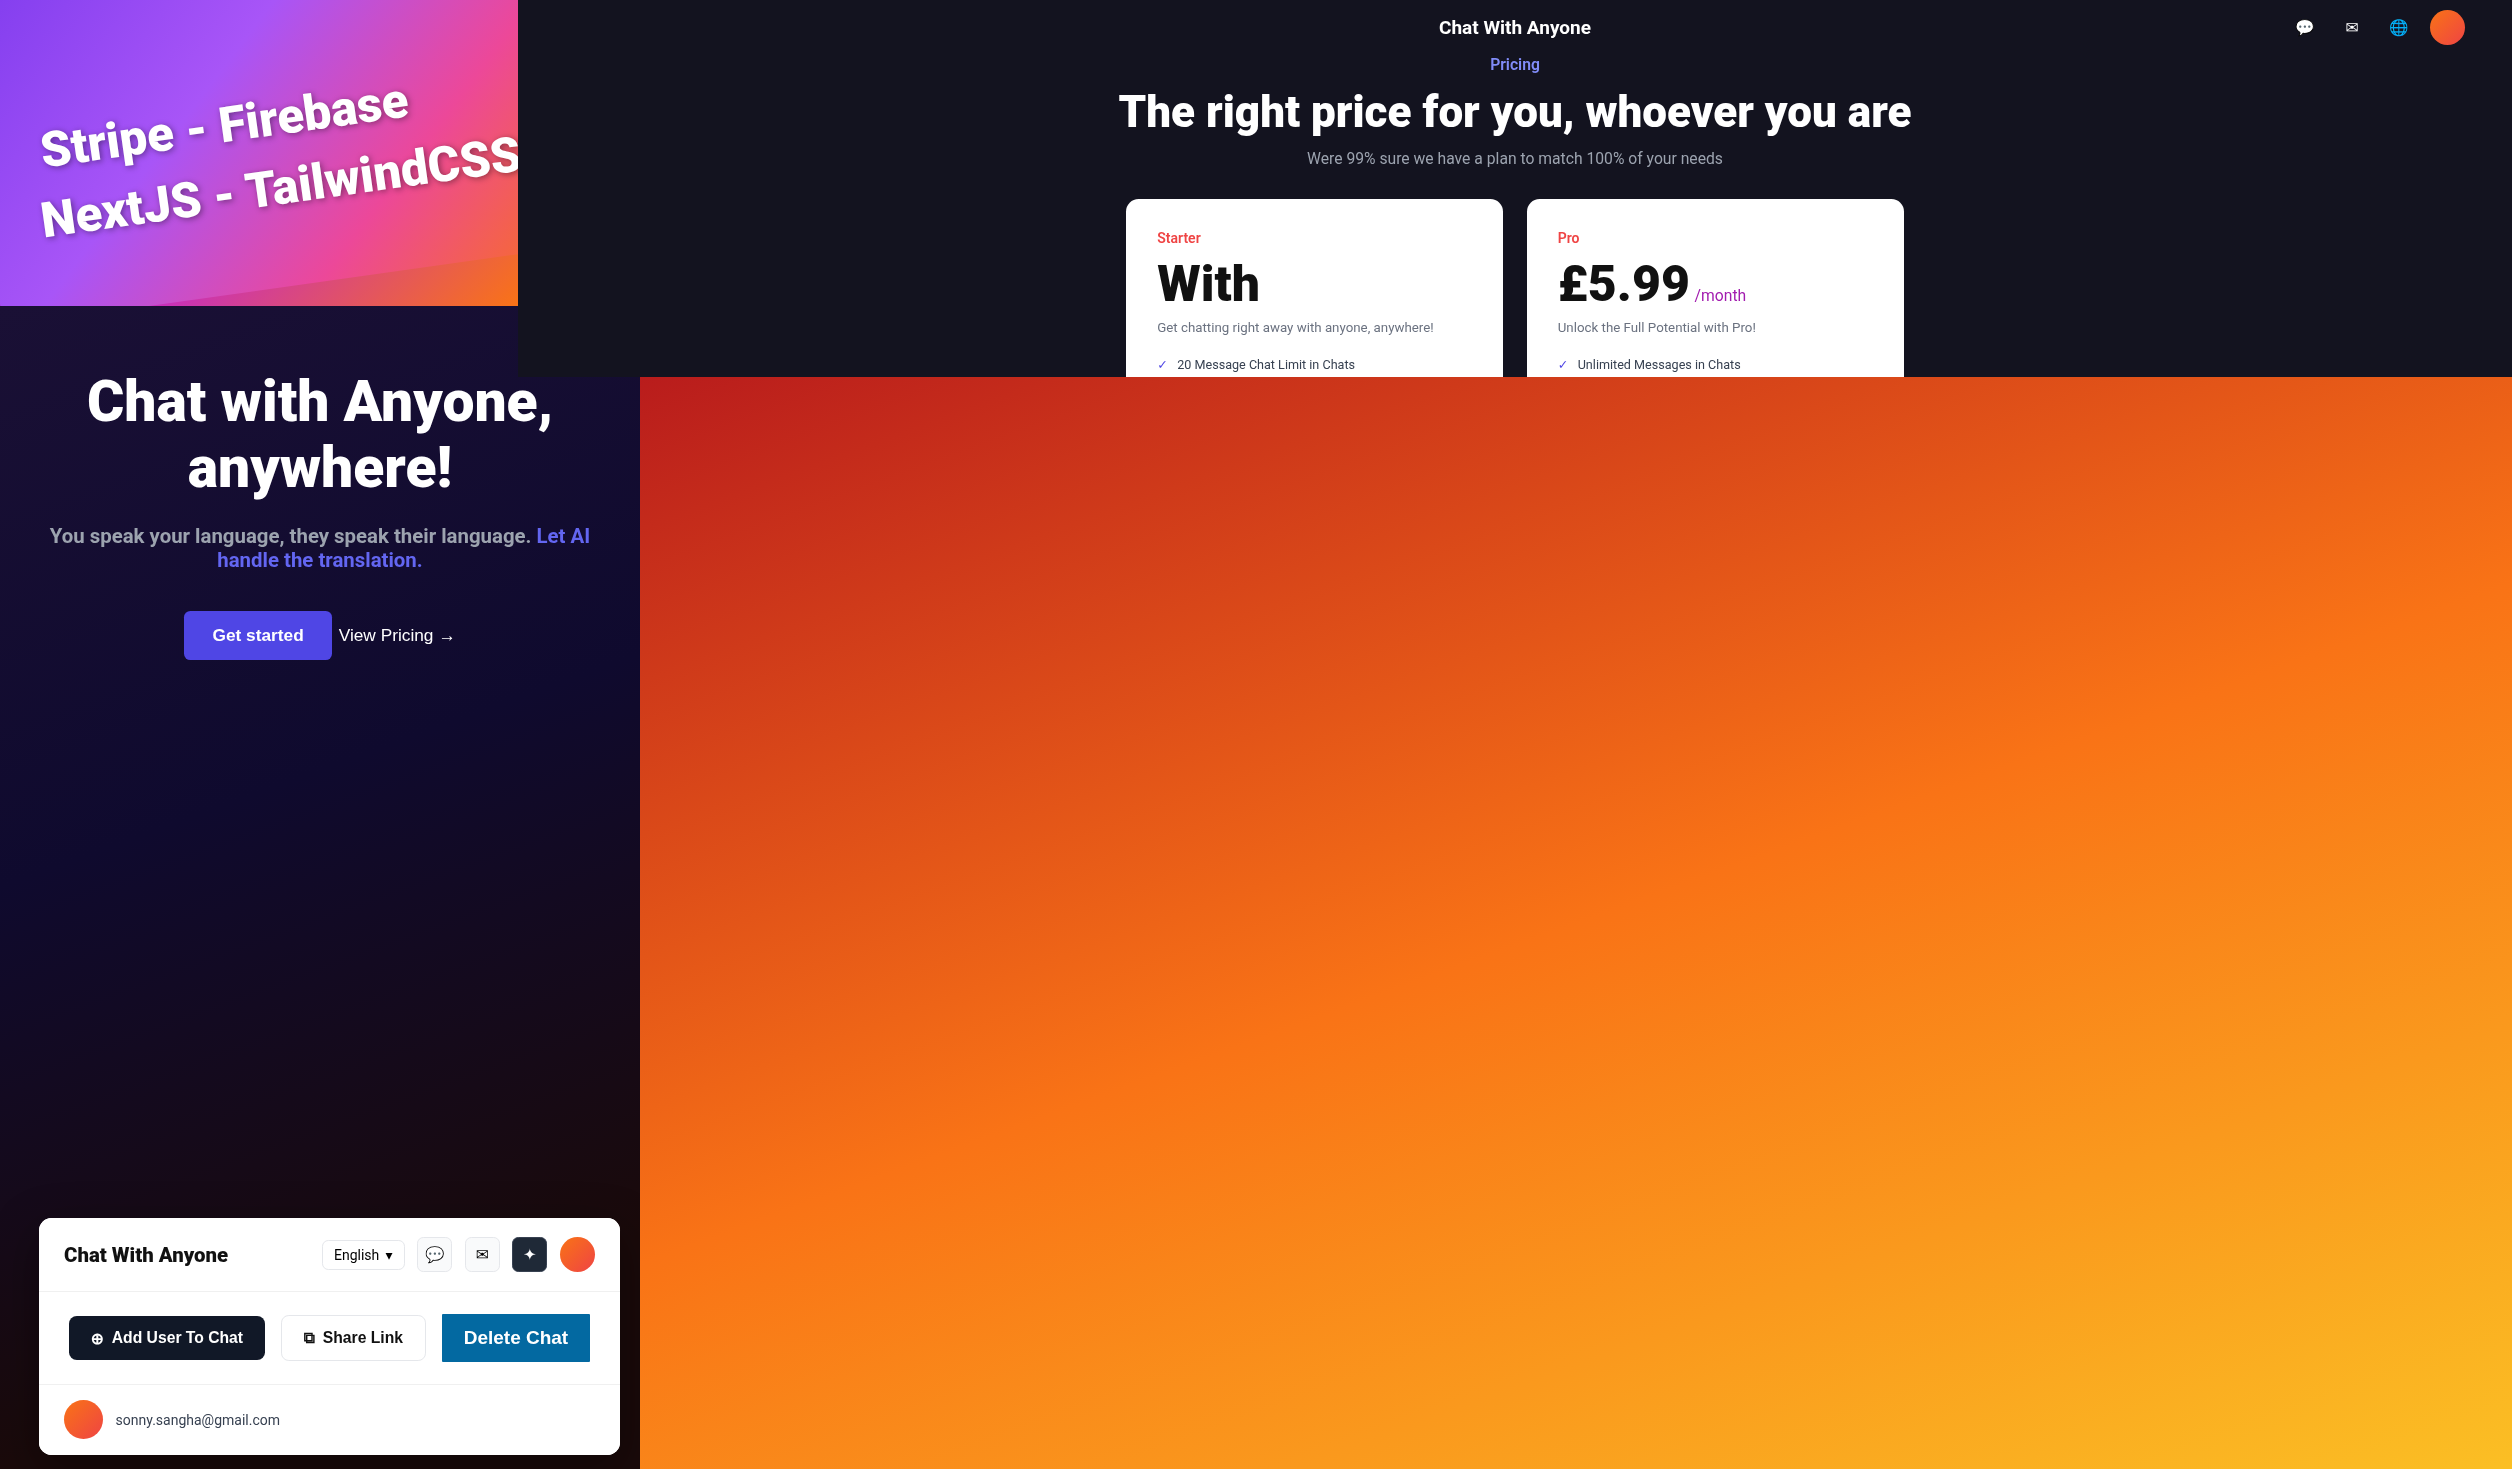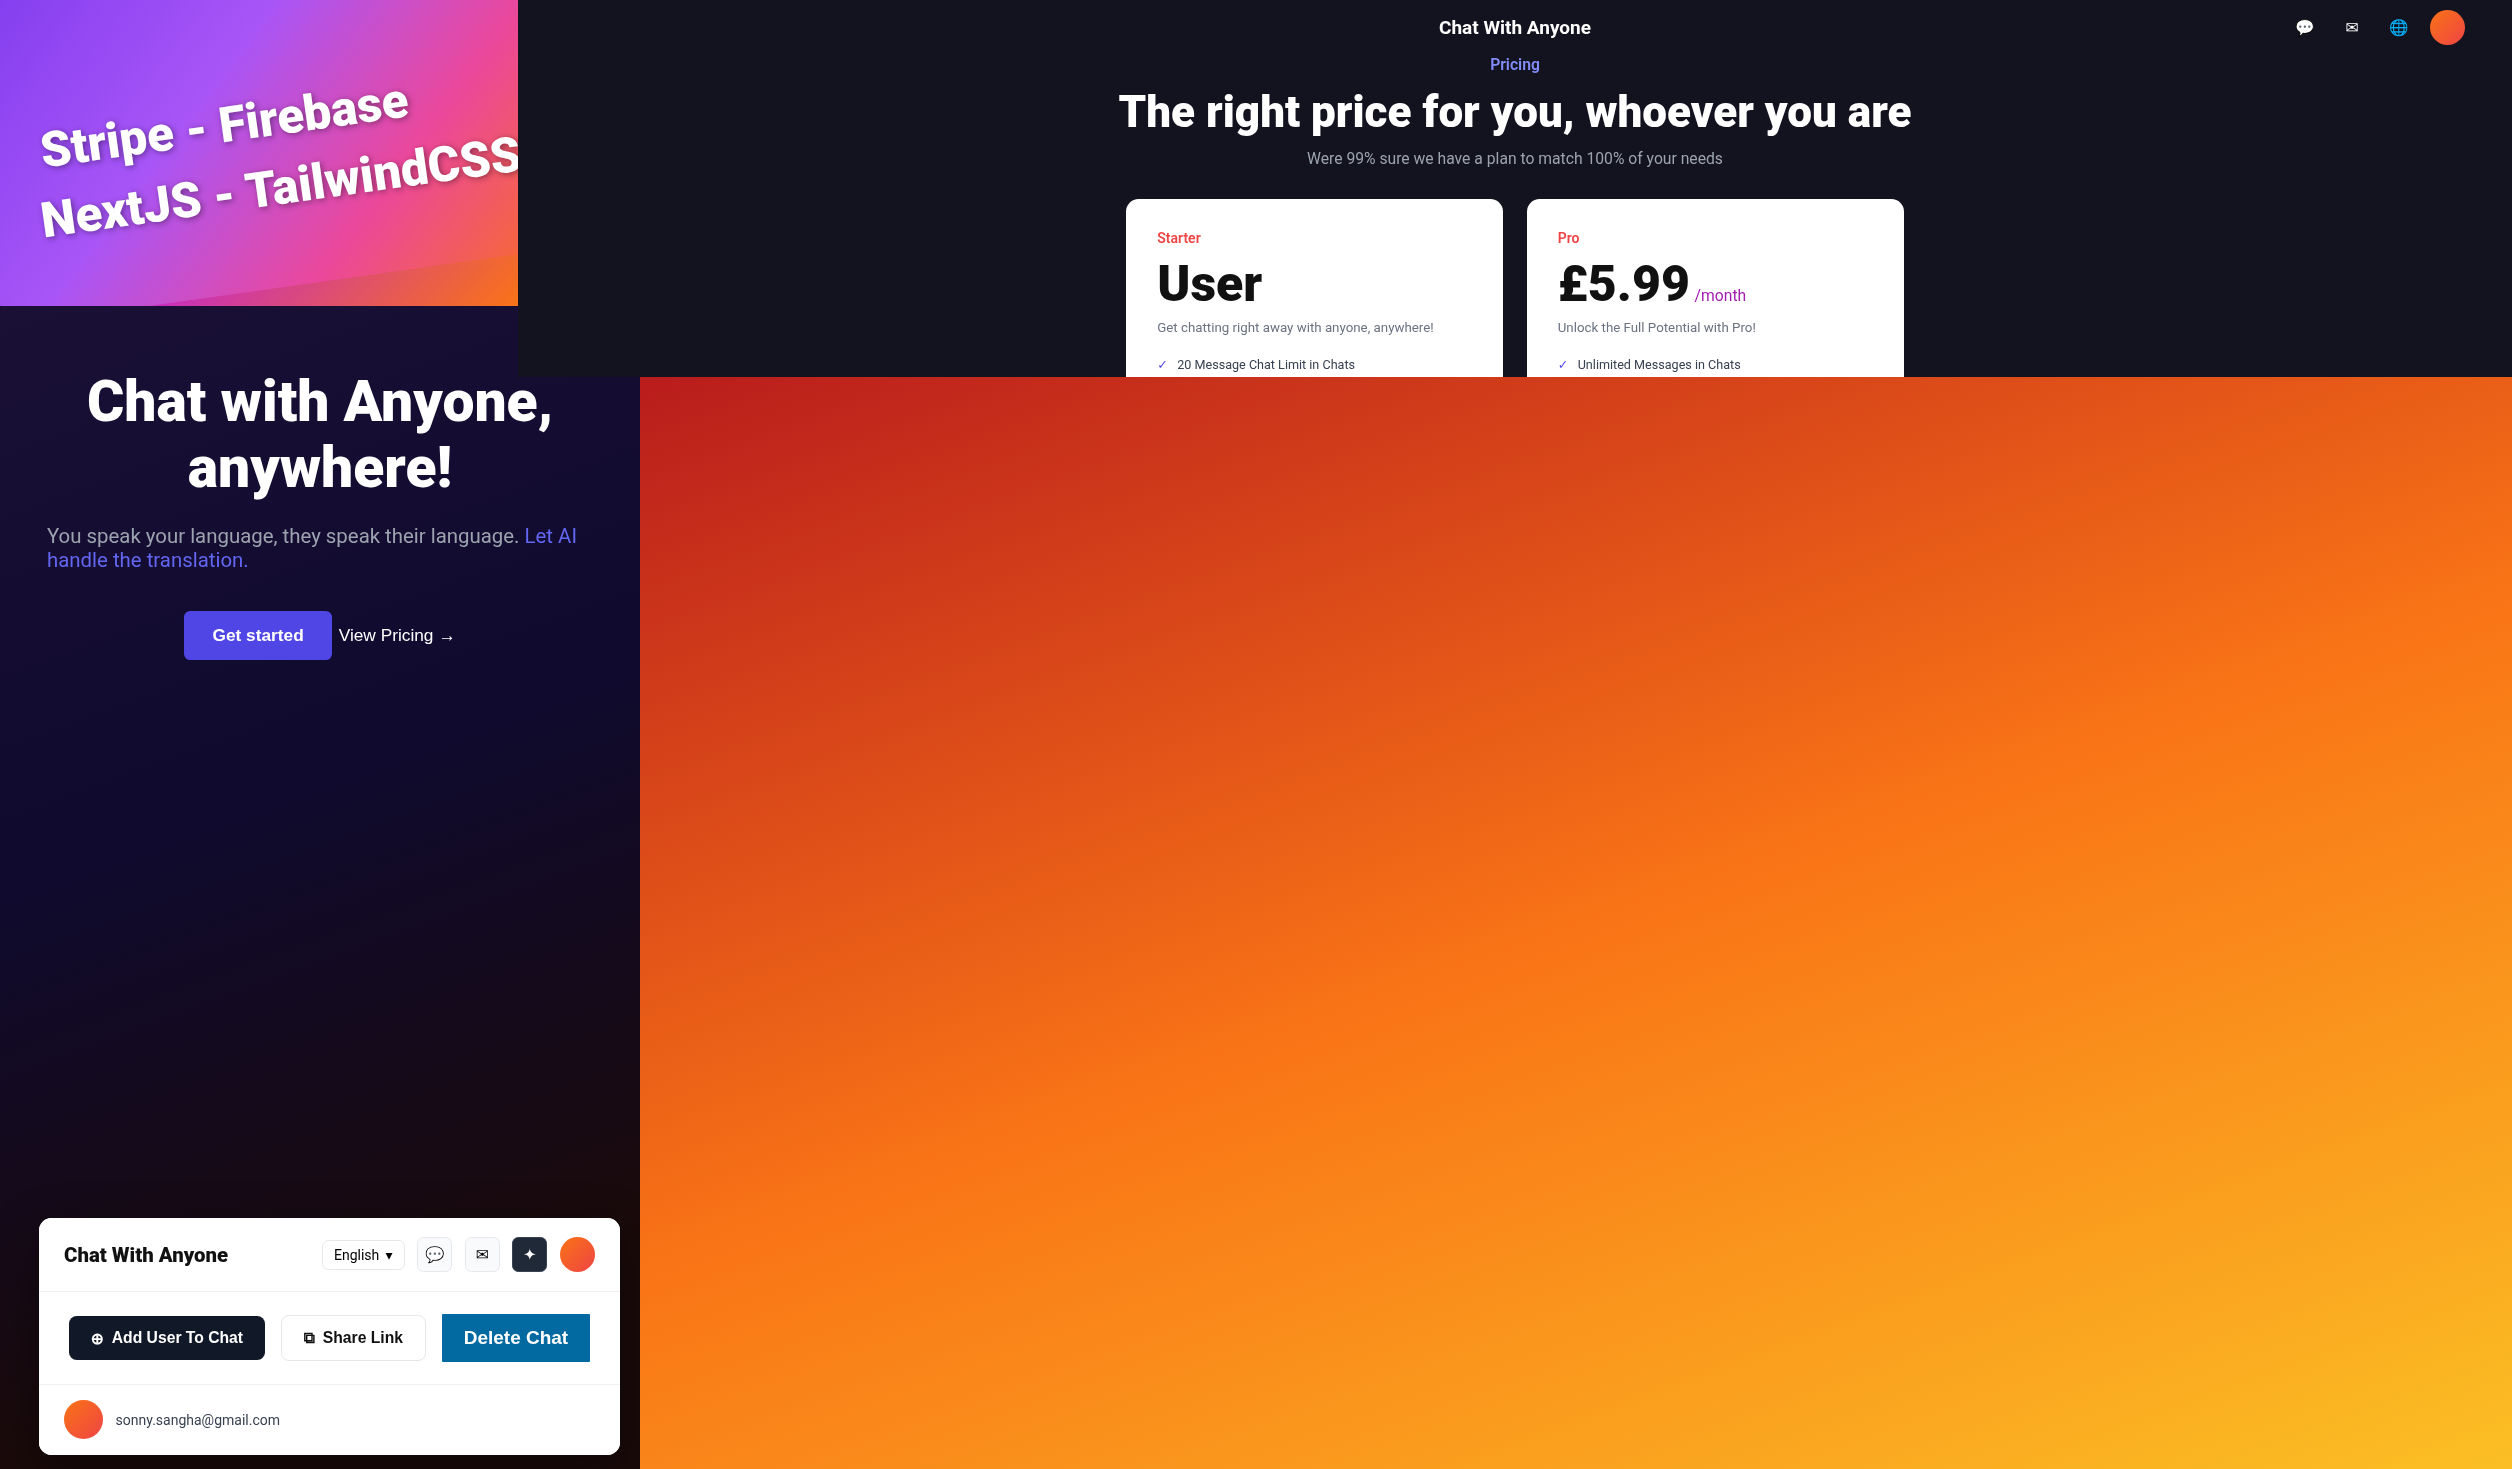--- a/index.html
+++ b/index.html
@@ -76,21 +76,23 @@
       font-size: 57px;
       font-weight: 900;
       color: white;
       text-align: center;
       line-height: 1.15;
       margin-bottom: 23.5px;
     }
     .hero-subtitle {
       font-size: 20.4px;
       color: #9ca3af;
+      text-align: center;
       margin-bottom: 39px;
+      font-weight: bold;
     }
     .hero-subtitle a {
       color: #6366f1;
       text-decoration: none;
     }
     .hero-buttons {
       display: flex;
       gap: 7px;
       align-items: center;
       margin-bottom: 63px;
@@ -466,21 +468,21 @@
     </div>
   </div>
   <div class="pricing-badge">Pricing</div>
   <h2 class="pricing-title">The right price for you, whoever you are</h2>
   <p class="pricing-subtitle">Were 99% sure we have a plan to match 100% of your needs</p>
 
   <div class="pricing-cards">
 
     <div class="pricing-card">
       <div class="card-tier">Starter</div>
-      <div class="card-price-free">User</div>
+      <div class="card-price-free">With</div>
       <p class="card-description">Get chatting right away with anyone, anywhere!</p>
       <ul class="card-features">
         <li>
             <span class="check-icon">✓</span>
             <span>20 Message Chat Limit in Chats</span>
           </li>
 
       </ul>
 
     </div>

